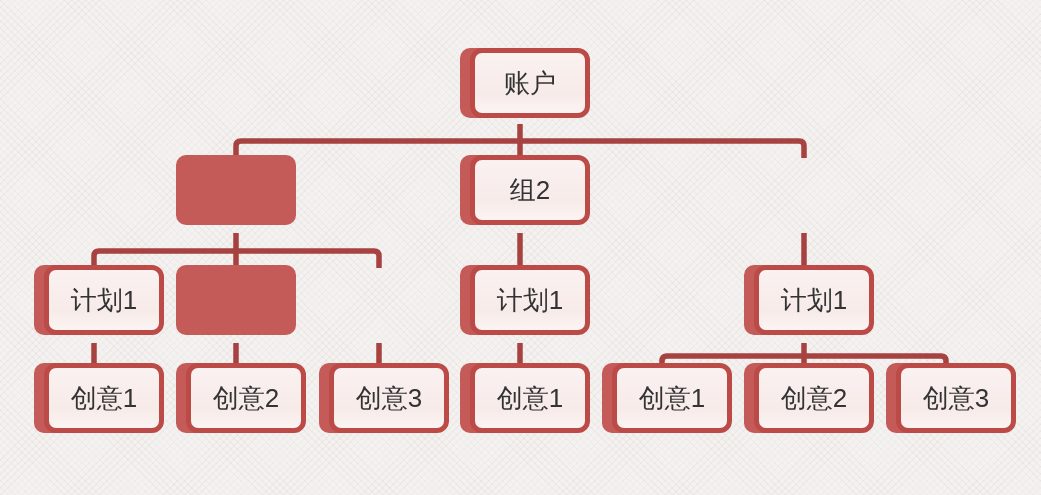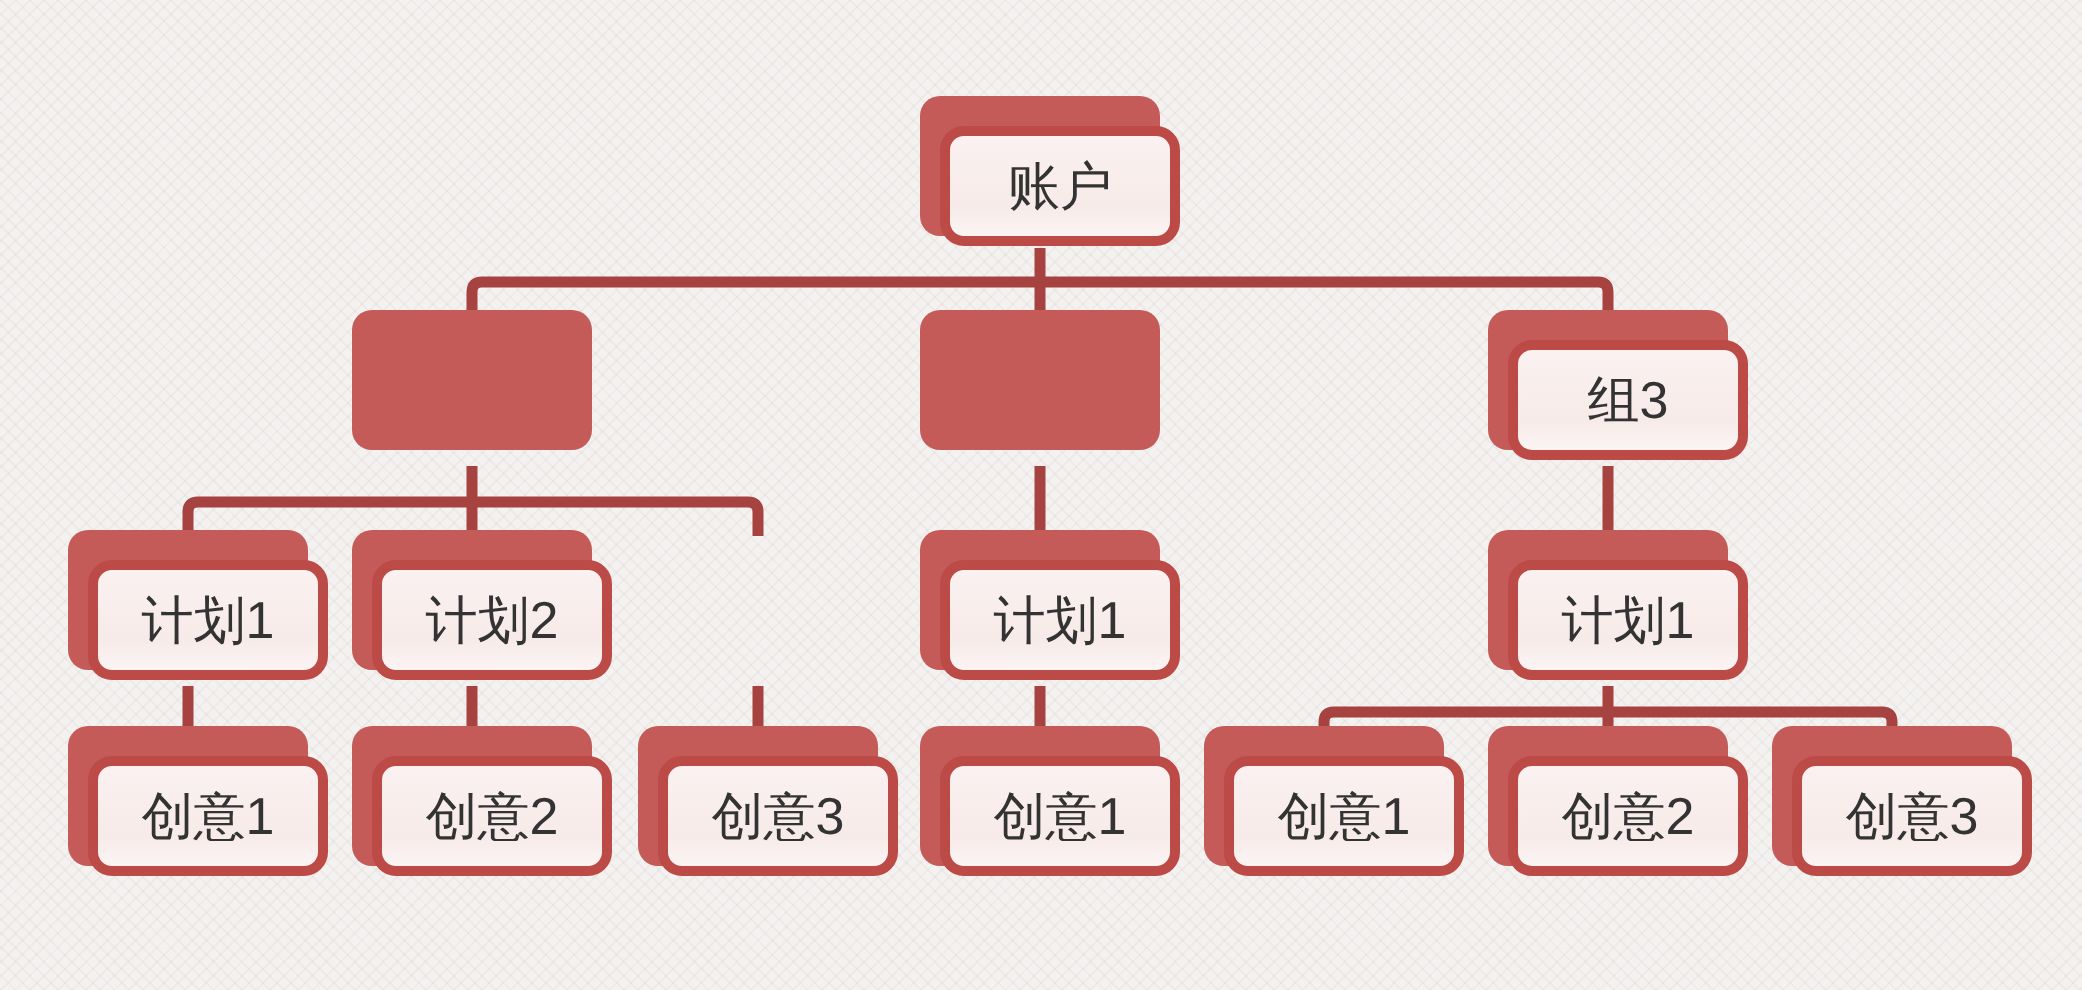--- a/index.html
+++ b/index.html
@@ -36,22 +36,22 @@
   }
   .node-back {
     position: absolute;
     left: 0; top: 0;
     width: 120px; height: 70px;
     background: var(--node-back, #c45b58);
     border-radius: 10px;
   }
   .node-front {
     position: absolute;
-    left: 10px; top: 15px;
-    width: 120px; height: 60px;
+    left: 10px; top: 0;
+    width: 120px; height: 70px;
     box-sizing: border-box;
     background: linear-gradient(180deg, #faf1f0 0%, var(--node-fill, #f7ebe9) 70%, #fbf4f3 100%);
     border: 5px solid var(--node-border, #bc4b48);
     border-radius: 12px;
     display: flex;
     align-items: center;
     justify-content: center;
   }
   .node-label {
     font-size: 26px;
@@ -91,39 +91,33 @@
     <div class="node-front">
       <span class="node-label">账户</span>
     </div>
   </div>
 
   <div class="node" style="left:176px;top:155px">
     <div class="node-back"></div>
   </div>
   <div class="node" style="left:460px;top:155px">
     <div class="node-back"></div>
-  </div>
-  <div class="node" style="left:744px;top:155px">
-    <div class="node-back"></div>
     <div class="node-front">
-      <span class="node-label">组3</span>
+      <span class="node-label">组2</span>
     </div>
   </div>
 
   <div class="node" style="left:34px;top:265px">
     <div class="node-back"></div>
     <div class="node-front">
       <span class="node-label">计划1</span>
     </div>
   </div>
   <div class="node" style="left:176px;top:265px">
     <div class="node-back"></div>
-    <div class="node-front">
-      <span class="node-label">计划2</span>
-    </div>
   </div>
   <div class="node" style="left:460px;top:265px">
     <div class="node-back"></div>
     <div class="node-front">
       <span class="node-label">计划1</span>
     </div>
   </div>
   <div class="node" style="left:744px;top:265px">
     <div class="node-back"></div>
     <div class="node-front">

